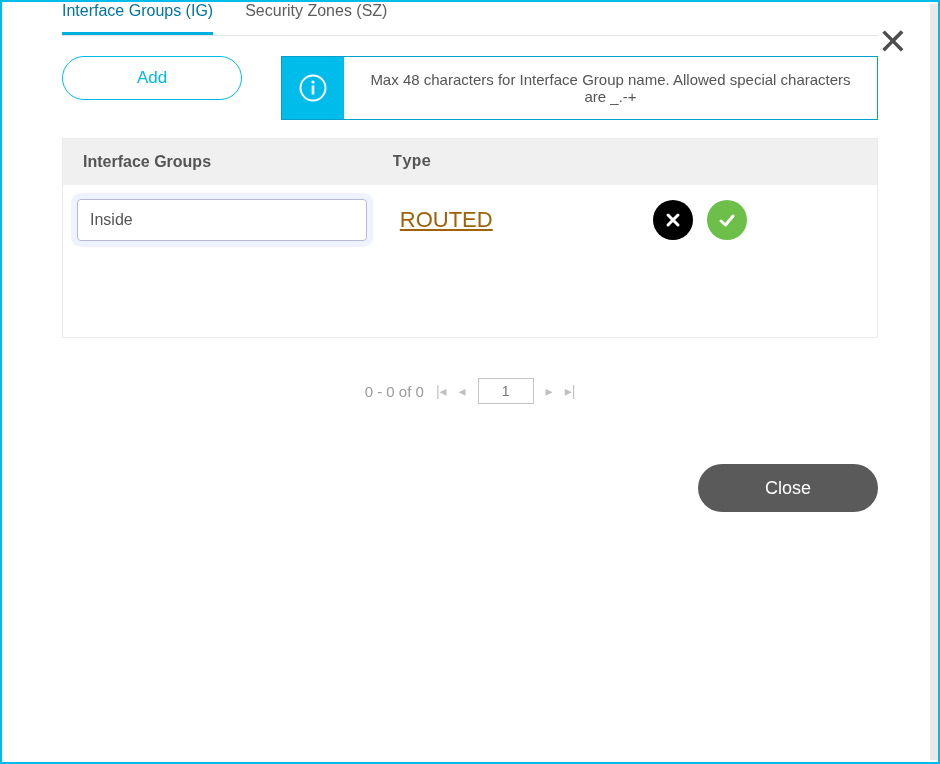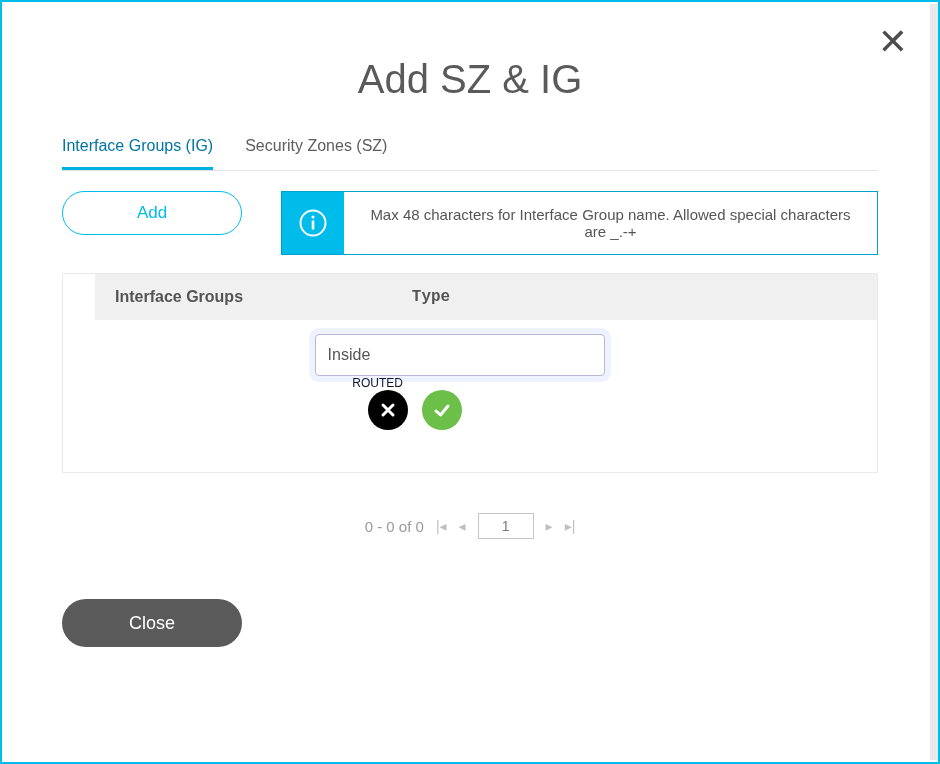--- a/index.html
+++ b/index.html
@@ -98,33 +98,31 @@
     background:#fff;
     min-height:200px;
   }
   .thead {
     background:#f0f0f0;
     display:flex;
     padding:14px 20px;
     font-weight:700;
     font-size:16px;
     color:#555;
-    margin-left:32px;
   }
   .col-name { width:40%; }
   .col-type { width:32%;font-family:Liberation Mono, monospace; }
   .col-actions { width:28%; }
   .trow {
     display:flex;
     align-items:center;
     padding:14px 8px 14px 14px;
-    flex-direction:column;
   }
   .cell-name { width:40%; }
-  .cell-type { width:32%; font-size:12px; color:#0f172a; padding-left:6px;}
+  .cell-type { width:32%; font-size:22px; color:#a16207; padding-left:6px;text-decoration:underline;}
   .cell-actions { width:28%; display:flex; gap:14px; padding-left:6px;}
   .name-input {
     width:290px;
     height:42px;
     border:1px solid #b8b8d9;
     border-radius:4px;
     padding:0 12px;
     font-size:16px;
     color:#555;
     outline:none;
@@ -159,21 +157,21 @@
     color:#777;
   }
   .pag-btn {
     color:#bfbfbf;
     font-size:14px;
     cursor:pointer;
     user-select:none;
   }
   .footer {
     display:flex;
-    justify-content:flex-start;
+    justify-content:flex-end;
     margin-top:60px;
   }
   .close-btn {
     background:#5a5a5a;
     color:#fff;
     border:none;
     border-radius:26px;
     width:180px;
     height:48px;
     font-size:18px;
@@ -187,21 +185,20 @@
   }
 </style>
 </head>
 <body>
 
 <div class="modal">
   <div class="right-edge"></div>
 
   <div class="close-x">✕</div>
 
-  <div class="title">Add SZ &amp; IG</div>
 
   <div class="tabs">
     <div class="tab active">Interface Groups (IG)</div>
     <div class="tab">Security Zones (SZ)</div>
   </div>
 
   <div class="toolbar">
     <button class="add-btn">Add</button>
     <div class="info-box">
       <div class="info-icon">

